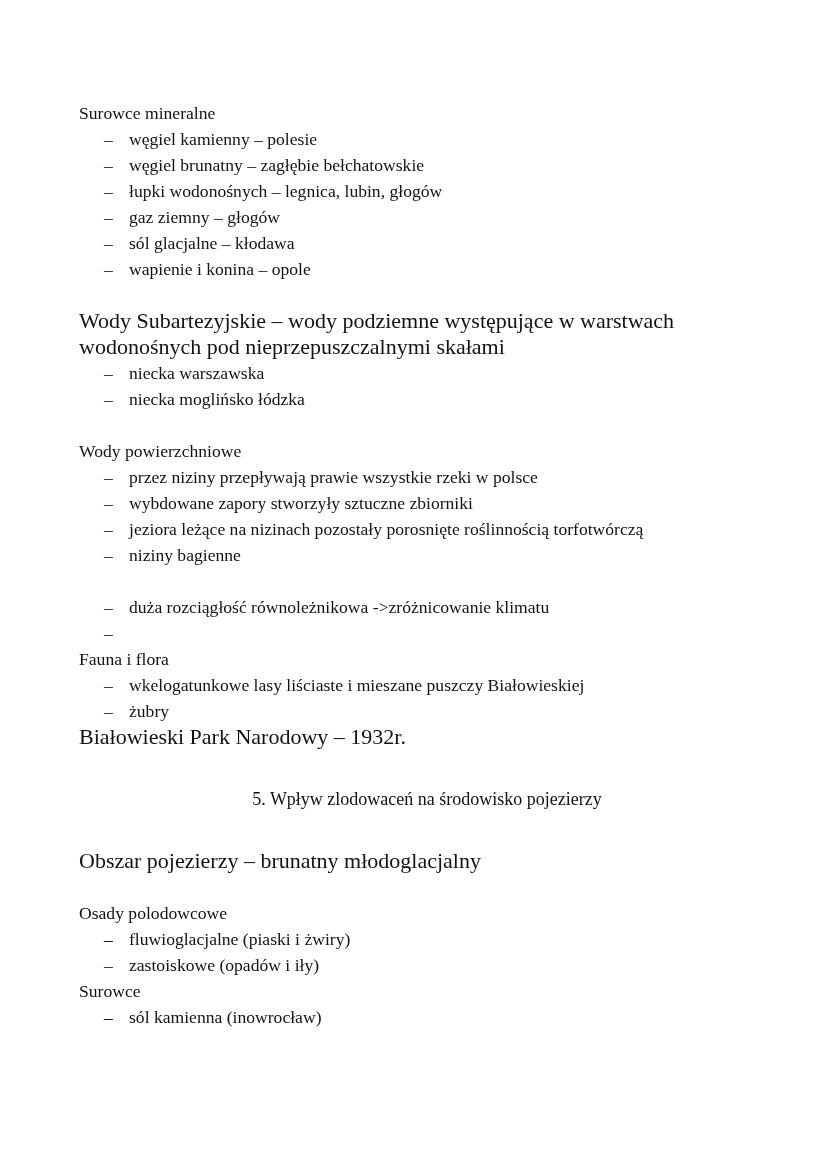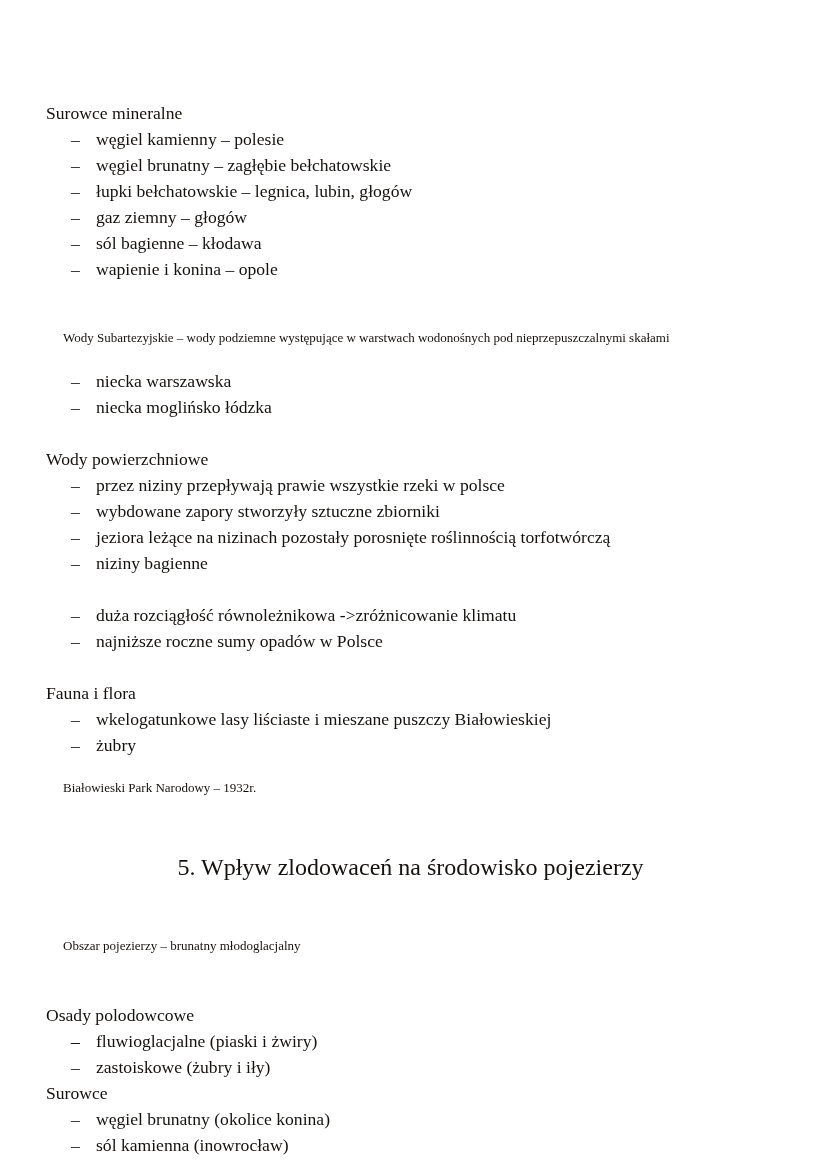--- a/index.html
+++ b/index.html
@@ -13,31 +13,31 @@
     font-family: "Liberation Serif", "DejaVu Serif", serif;
     color: #14120f;
     -webkit-font-smoothing: antialiased;
   }
   .page {
     position: relative;
     width: 828px;
     height: 1171px;
     background: #ffffff;
     box-sizing: border-box;
-    padding: 100px 79px 60px 46px;
+    padding: 100px 79px 60px 79px;
     overflow: hidden;
   }
   .doc-body {
     font-size: 17.6px;
     line-height: 26px;
   }
   .para {
-    margin: 17px;
+    margin: 0;
     padding: 0;
-    font-size: 13px;
+    font-size: 22px;
     line-height: 26px;
     white-space: pre-wrap;
   }
   .spacer {
     height: 26px;
   }
   .spacer-lg {
     height: 34px;
   }
   ul.dash-list {
@@ -62,40 +62,40 @@
   .section-heading {
     margin: 0;
     padding: 0;
     font-size: 17.6px;
     line-height: 26px;
     font-weight: normal;
   }
   .chapter-heading {
     margin: 0;
     padding: 0;
-    font-size: 24px;
+    font-size: 18px;
     line-height: 30px;
     font-weight: normal;
     text-align: center;
     padding-left: 26px;
   }
 </style>
 </head>
 <body>
 
 <div class="page">
   <div class="doc-body">
 
     <p class="section-heading">Surowce mineralne</p>
     <ul class="dash-list">
       <li><span class="dash">–</span><span>węgiel kamienny – polesie</span></li>
       <li><span class="dash">–</span><span>węgiel brunatny – zagłębie bełchatowskie</span></li>
-      <li><span class="dash">–</span><span>łupki bełchatowskie – legnica, lubin, głogów</span></li>
+      <li><span class="dash">–</span><span>łupki wodonośnych – legnica, lubin, głogów</span></li>
       <li><span class="dash">–</span><span>gaz ziemny – głogów</span></li>
-      <li><span class="dash">–</span><span>sól bagienne – kłodawa</span></li>
+      <li><span class="dash">–</span><span>sól glacjalne – kłodawa</span></li>
       <li><span class="dash">–</span><span>wapienie i konina – opole</span></li>
     </ul>
 
     <div class="spacer"></div>
 
     <p class="para">Wody Subartezyjskie – wody podziemne występujące w warstwach wodonośnych pod nieprzepuszczalnymi skałami</p>
     <ul class="dash-list">
       <li><span class="dash">–</span><span>niecka warszawska</span></li>
       <li><span class="dash">–</span><span>niecka moglińsko łódzka</span></li>
     </ul>
@@ -107,21 +107,21 @@
       <li><span class="dash">–</span><span>przez niziny przepływają prawie wszystkie rzeki w polsce</span></li>
       <li><span class="dash">–</span><span>wybdowane zapory stworzyły sztuczne zbiorniki</span></li>
       <li><span class="dash">–</span><span>jeziora leżące na nizinach pozostały porosnięte roślinnością torfotwórczą</span></li>
       <li><span class="dash">–</span><span>niziny bagienne</span></li>
     </ul>
 
     <div class="spacer"></div>
 
     <ul class="dash-list">
       <li><span class="dash">–</span><span>duża rozciągłość równoleżnikowa -&gt;zróżnicowanie klimatu</span></li>
-      <li><span class="dash">–</span><span>najniższe roczne sumy opadów w Polsce</span></li>
+      <li><span class="dash">–</span></li>
     </ul>
 
     <div class="spacer"></div>
 
     <p class="section-heading">Fauna i flora</p>
     <ul class="dash-list">
       <li><span class="dash">–</span><span>wkelogatunkowe lasy liściaste i mieszane puszczy Białowieskiej</span></li>
       <li><span class="dash">–</span><span>żubry</span></li>
     </ul>
     <p class="para">Białowieski Park Narodowy – 1932r.</p>
@@ -133,23 +133,23 @@
     <div class="spacer-lg"></div>
 
     <p class="para">Obszar pojezierzy – brunatny młodoglacjalny</p>
 
     <div class="spacer"></div>
 
     <p class="section-heading">Osady polodowcowe</p>
     <ul class="dash-list">
       <li><span class="dash">–</span></li>
       <li><span class="dash">–</span><span>fluwioglacjalne (piaski i żwiry)</span></li>
-      <li><span class="dash">–</span><span>zastoiskowe (żubry i iły)</span></li>
+      <li><span class="dash">–</span><span>zastoiskowe (opadów i iły)</span></li>
     </ul>
 
     <p class="section-heading">Surowce</p>
     <ul class="dash-list">
-      <li><span class="dash">–</span><span>węgiel brunatny (okolice konina)</span></li>
+      <li><span class="dash">–</span></li>
       <li><span class="dash">–</span><span>sól kamienna (inowrocław)</span></li>
     </ul>
 
   </div>
 </div>
 
 </body></html>

